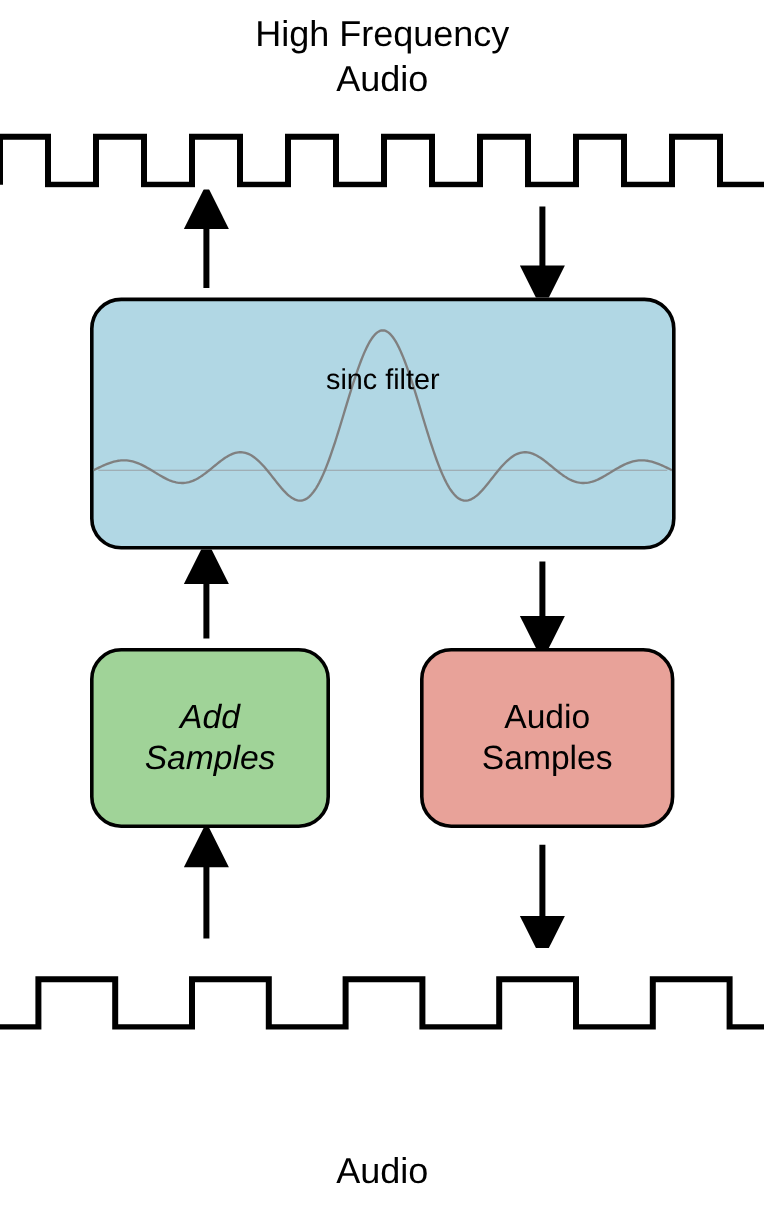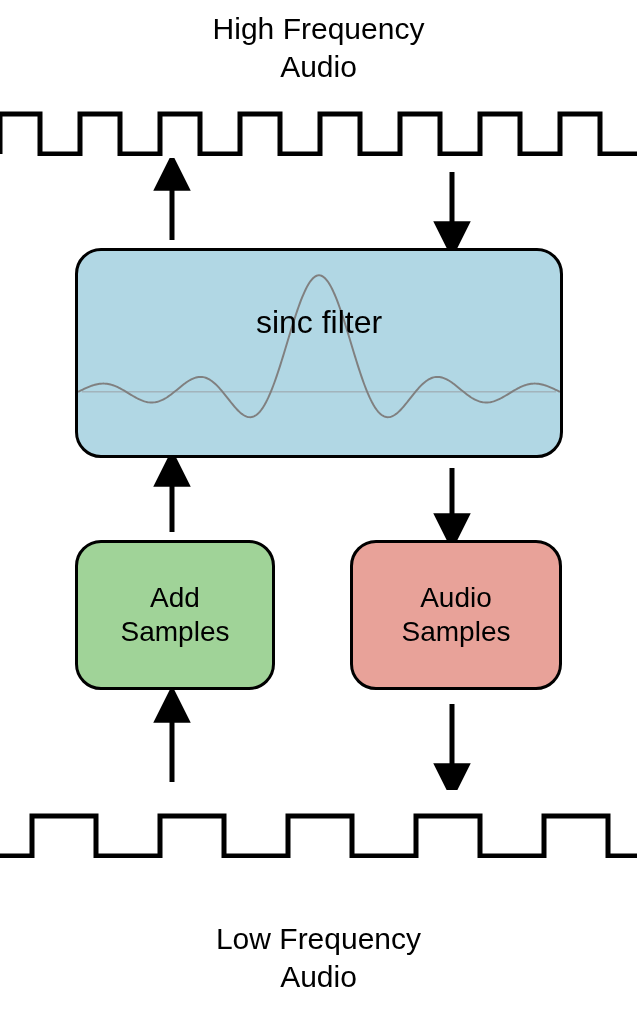--- a/index.html
+++ b/index.html
@@ -29,41 +29,41 @@
     border-radius: 26px;
     box-sizing: border-box;
     display: flex;
     align-items: center;
     justify-content: center;
     text-align: center;
     font-size: 28px;
     line-height: 1.2;
   }
   .box.blue  { background: #b1d7e4; }
-  .box.green { background: #a0d398; }
+  .box.green { background: #a0d398; font-style: italic; }
   .box.red   { background: #e8a299; }
   .box .label {
     position: relative;
     z-index: 2;
   }
   
   .sinc-svg {
     position: absolute;
     left: 0;
     top: 0;
     width: 100%;
     height: 100%;
     z-index: 1;
   }
   .sinc-label {
     position: absolute;
     top: 52px;
     width: 100%;
     text-align: center;
-    font-size: 32px;
+    font-size: 24px;
     z-index: 3;
   }
   
   .wave-svg {
     position: absolute;
     left: 0;
     width: 637px;
   }
 </style>
 </head>
@@ -140,17 +140,17 @@
   <svg class="wave-svg" style="top:812px; height:46px;" viewBox="0 0 637 46" preserveAspectRatio="none">
     <path d="M0,44
              L0,44 L32,44 L32,4 L96,4 L96,44
              L160,44 L160,4 L224,4 L224,44
              L288,44 L288,4 L352,4 L352,44
              L416,44 L416,4 L480,4 L480,44
              L544,44 L544,4 L608,4 L608,44 L637,44" fill="none" stroke="#000" stroke-width="5"></path>
   </svg>
 
   <div class="title" style="top:920px;">
-    <span>Low Frequency</span><br>
+    <br>
     <span>Audio</span>
   </div>
 
 </div>
 
 </body></html>

